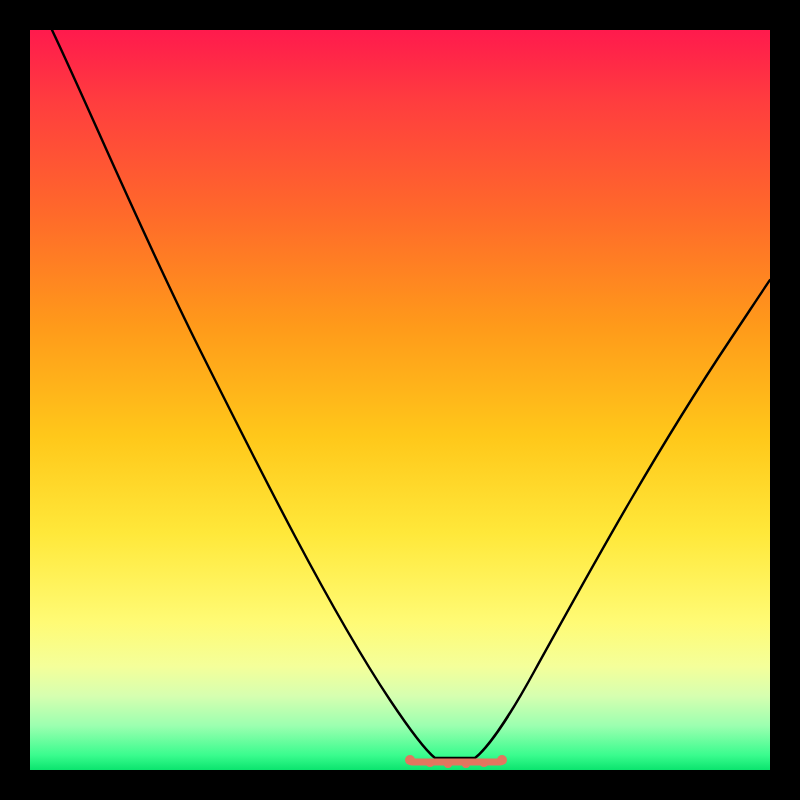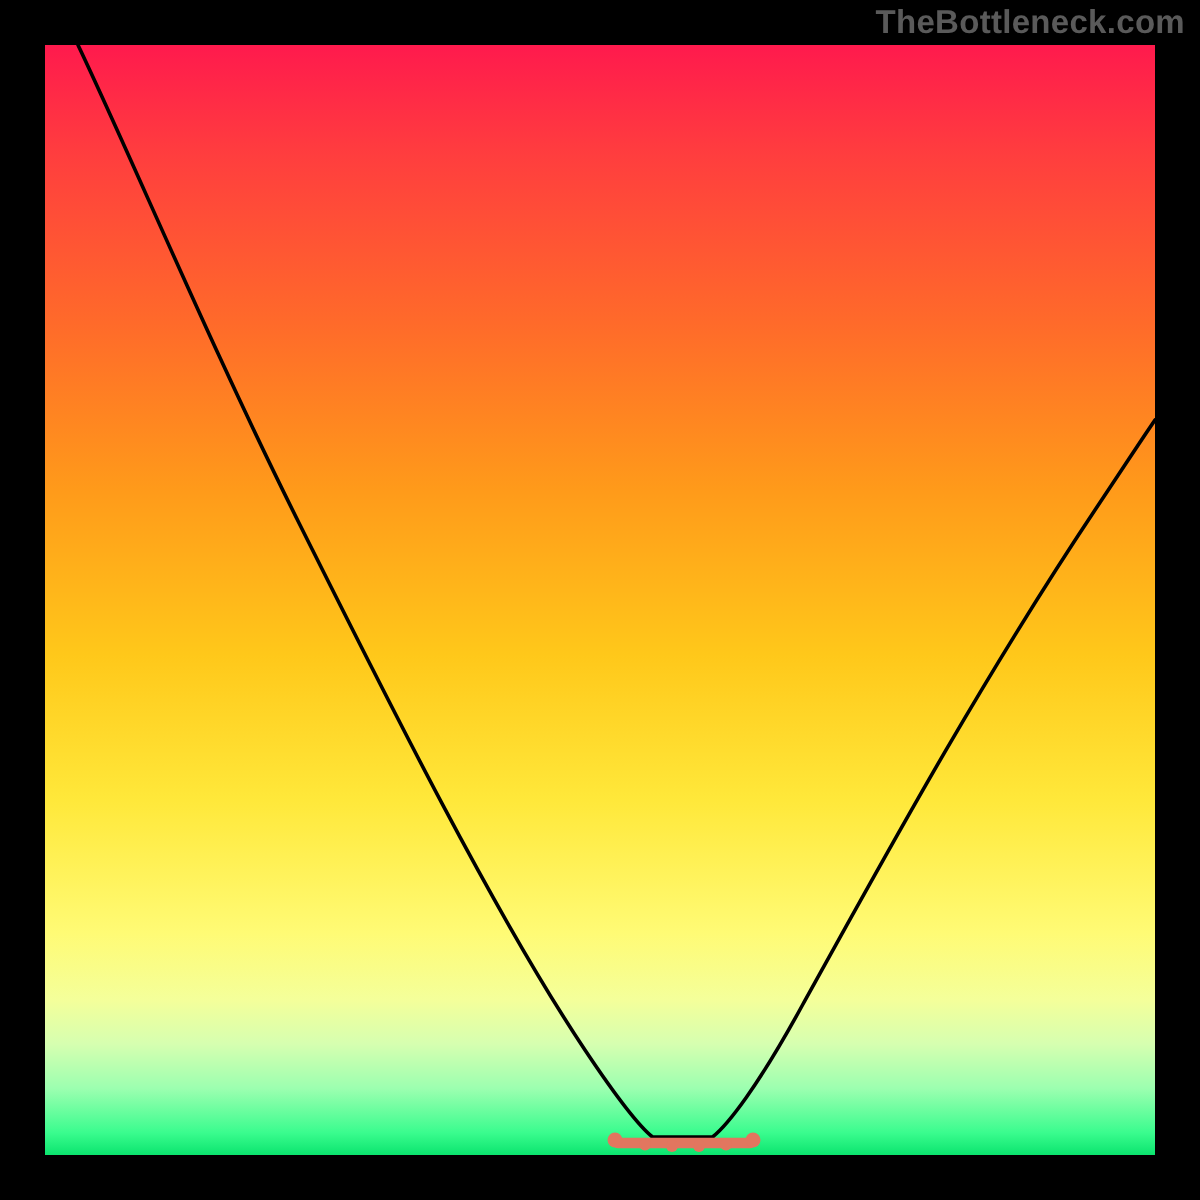--- a/index.html
+++ b/index.html
@@ -68,21 +68,20 @@
     stroke-linecap: round;
   }
   .underline-dot {
     fill: #e2765f;
   }
 </style>
 </head>
 <body>
 
 <div class="frame">
-  <div class="watermark">TheBottleneck.com</div>
 
   <div class="plot-area">
     <svg class="curve" viewBox="0 0 740 740" preserveAspectRatio="none">
 
       <path class="curve-path" d="M 22 0
            C 60 80, 110 200, 170 320
            C 230 440, 300 580, 360 670
            C 380 700, 395 720, 405 728
            L 445 728
            C 455 720, 475 695, 505 640

